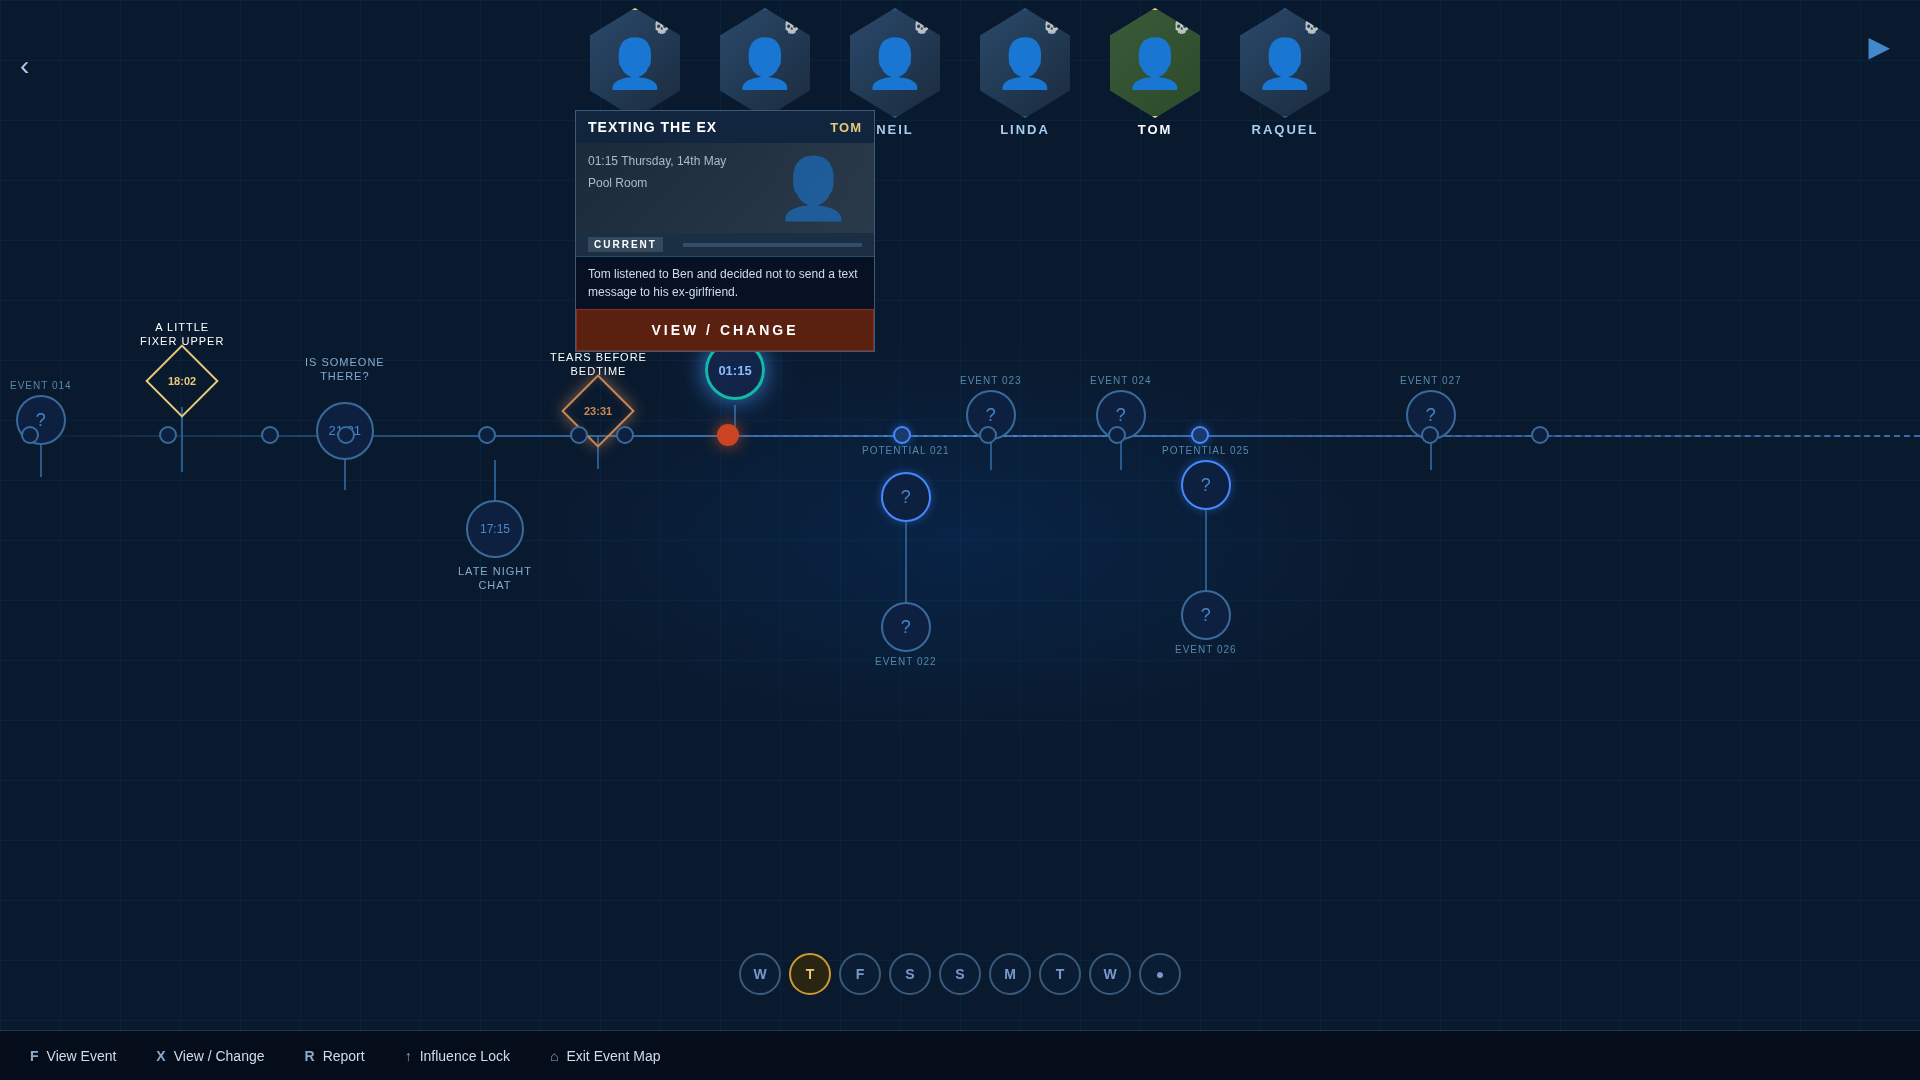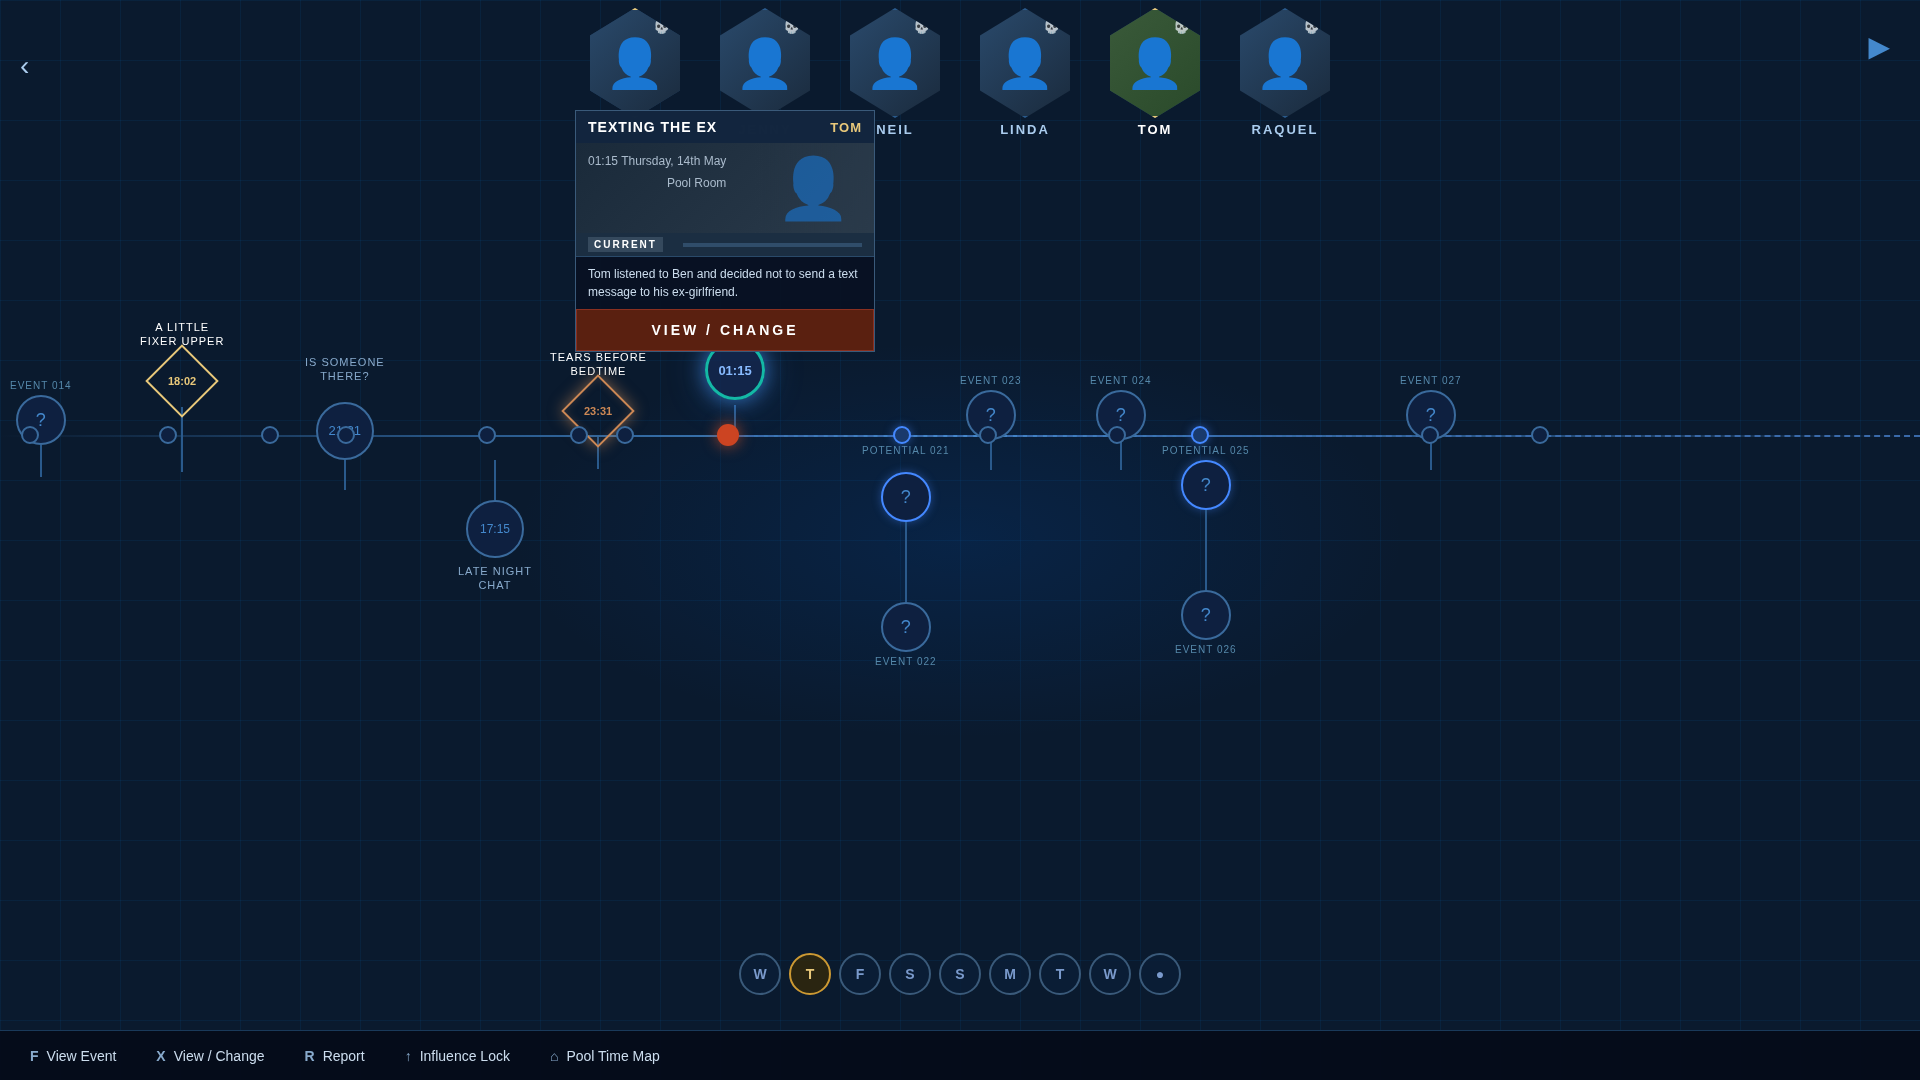--- a/index.html
+++ b/index.html
@@ -271,21 +271,20 @@
       font-size: 13px;
       font-weight: bold;
       letter-spacing: 1px;
     }
 
     .popup-image-area {
       position: relative;
       height: 90px;
       background: linear-gradient(135deg, #1a2a3a, #2a3a4a);
       overflow: hidden;
-      text-align: right;
     }
 
     .popup-face-bg {
       position: absolute;
       right: 0; top: 0; bottom: 0;
       width: 120px;
       background: linear-gradient(90deg, transparent, #2a3a4a);
       display: flex;
       align-items: center;
       justify-content: center;
@@ -641,15 +640,15 @@
   <div class="ctrl-item">
     <span class="ctrl-key">R</span>
     <span class="ctrl-label">Report</span>
   </div>
   <div class="ctrl-item">
     <span class="ctrl-key">↑</span>
     <span class="ctrl-label">Influence Lock</span>
   </div>
   <div class="ctrl-item">
     <span class="ctrl-key">⌂</span>
-    <span class="ctrl-label">Pool Time Map</span>
+    <span class="ctrl-label">Exit Event Map</span>
   </div>
 </div>
 
 </body></html>

